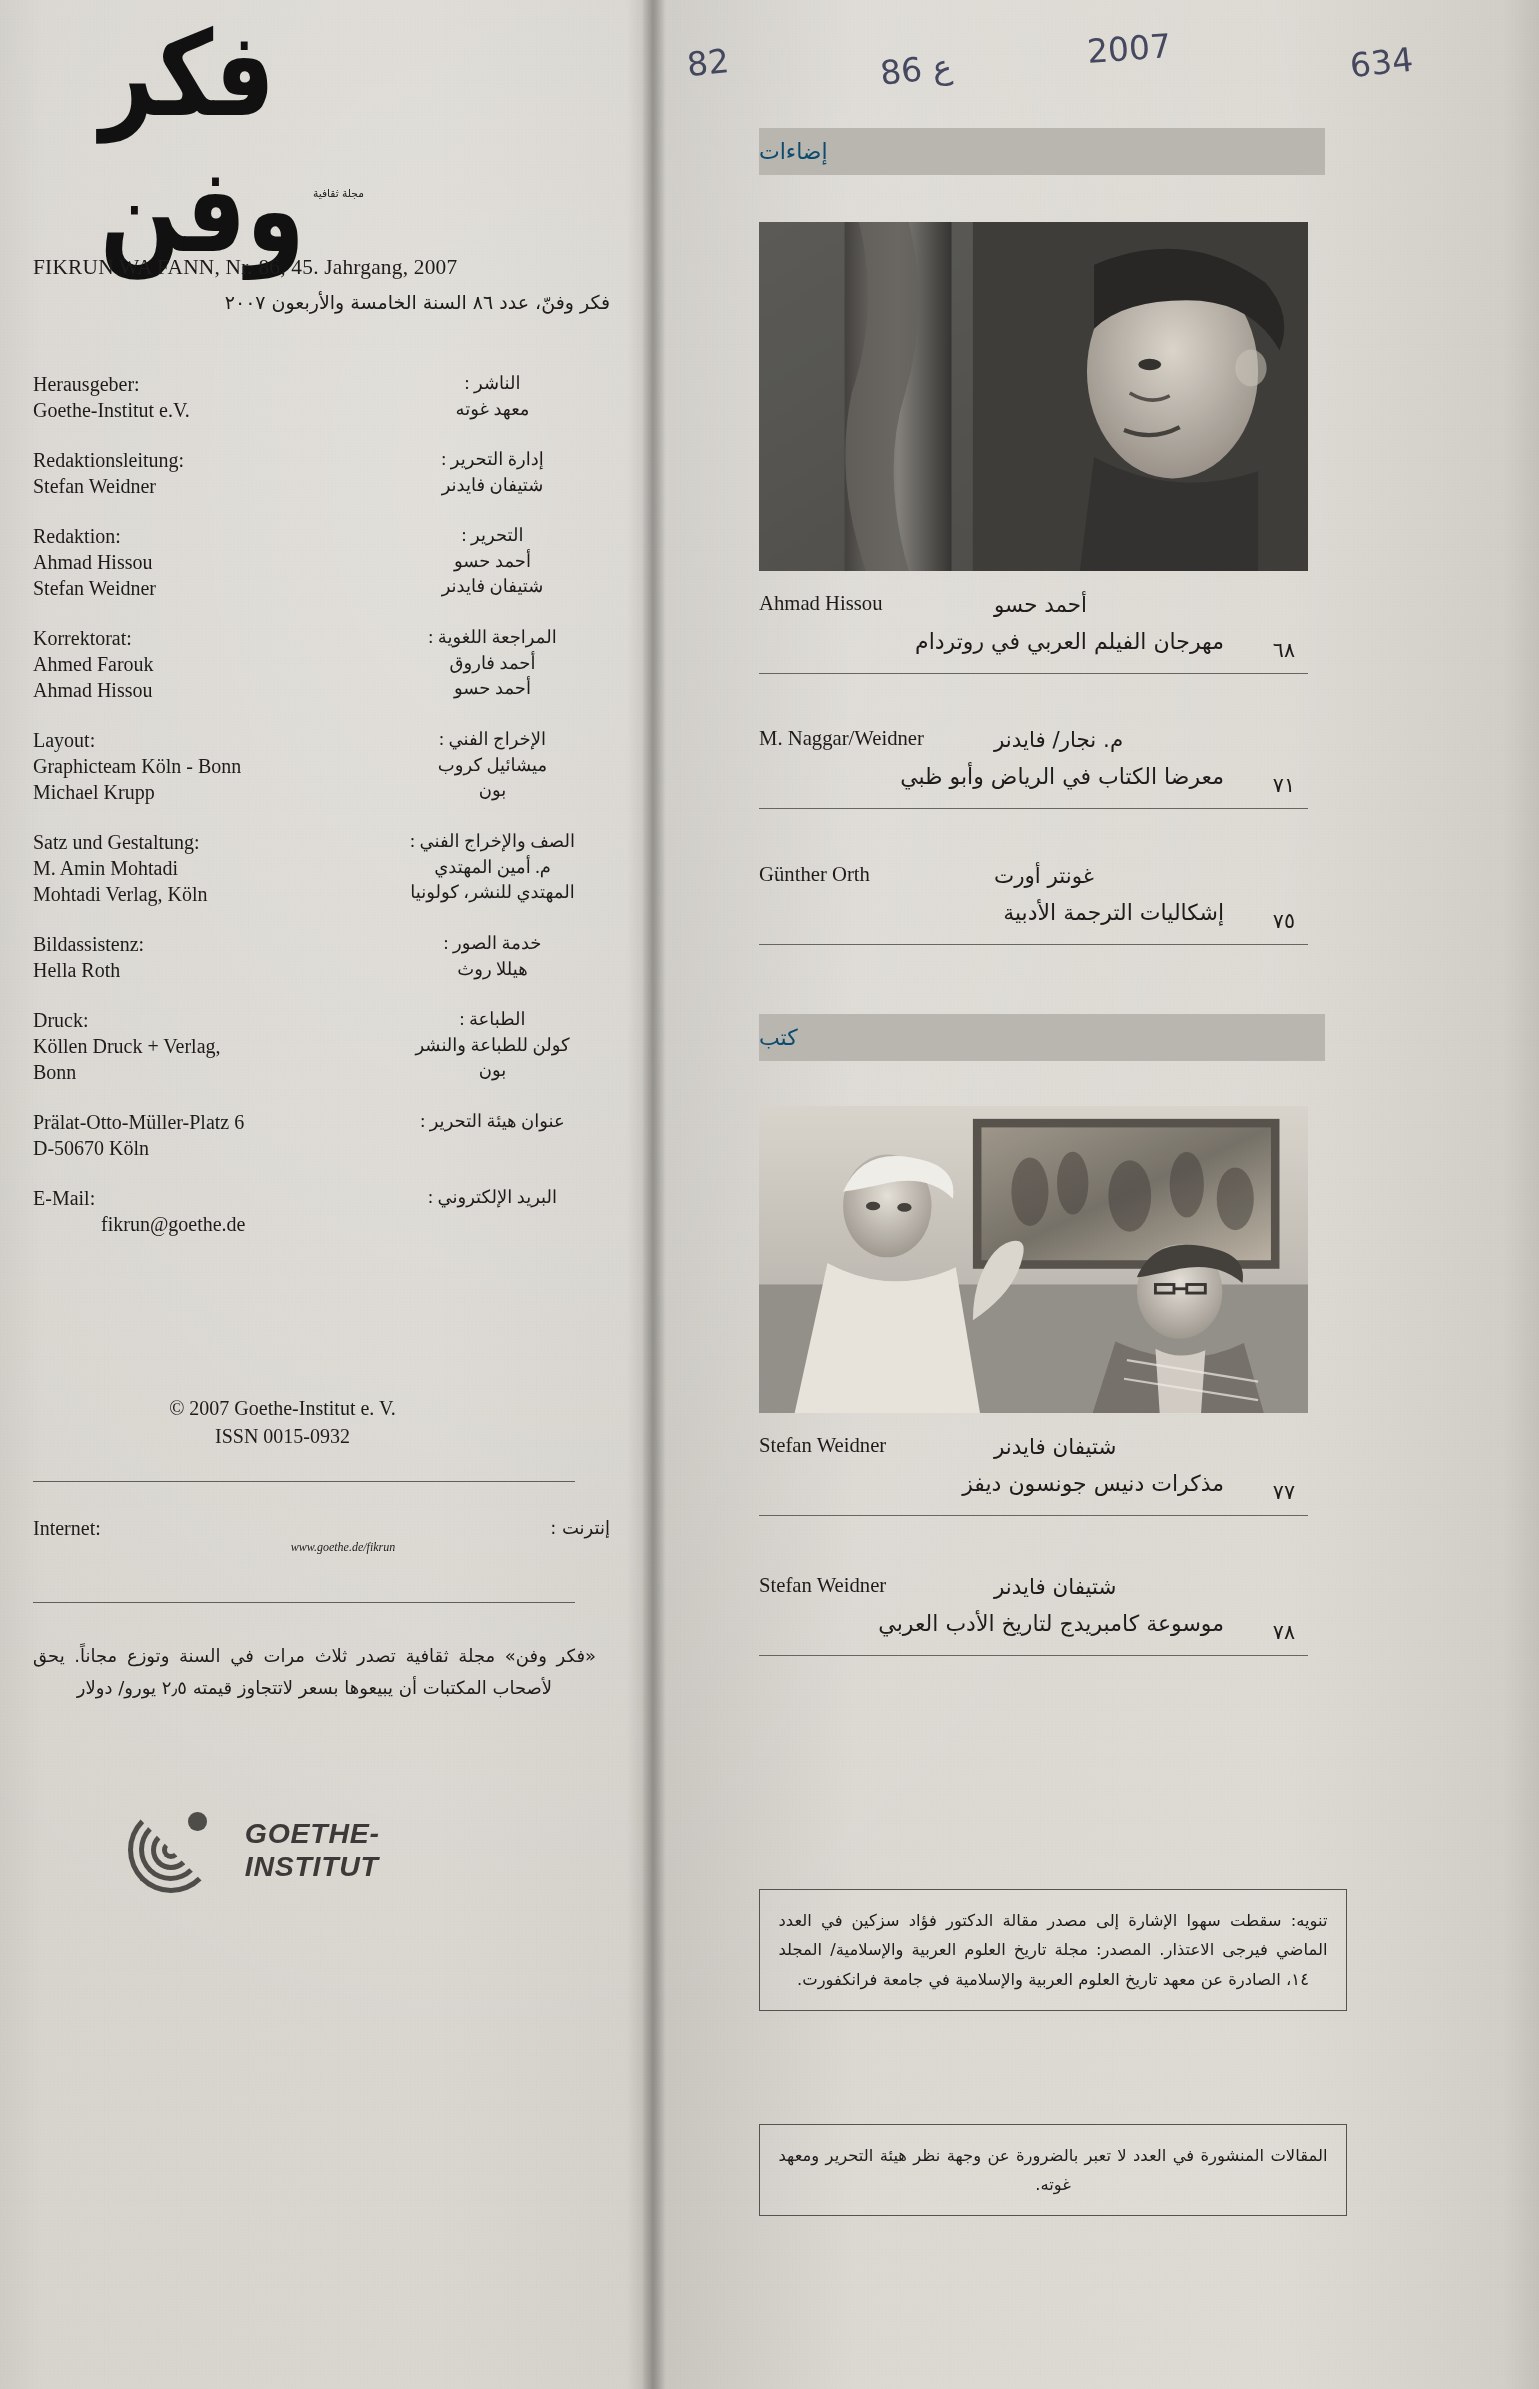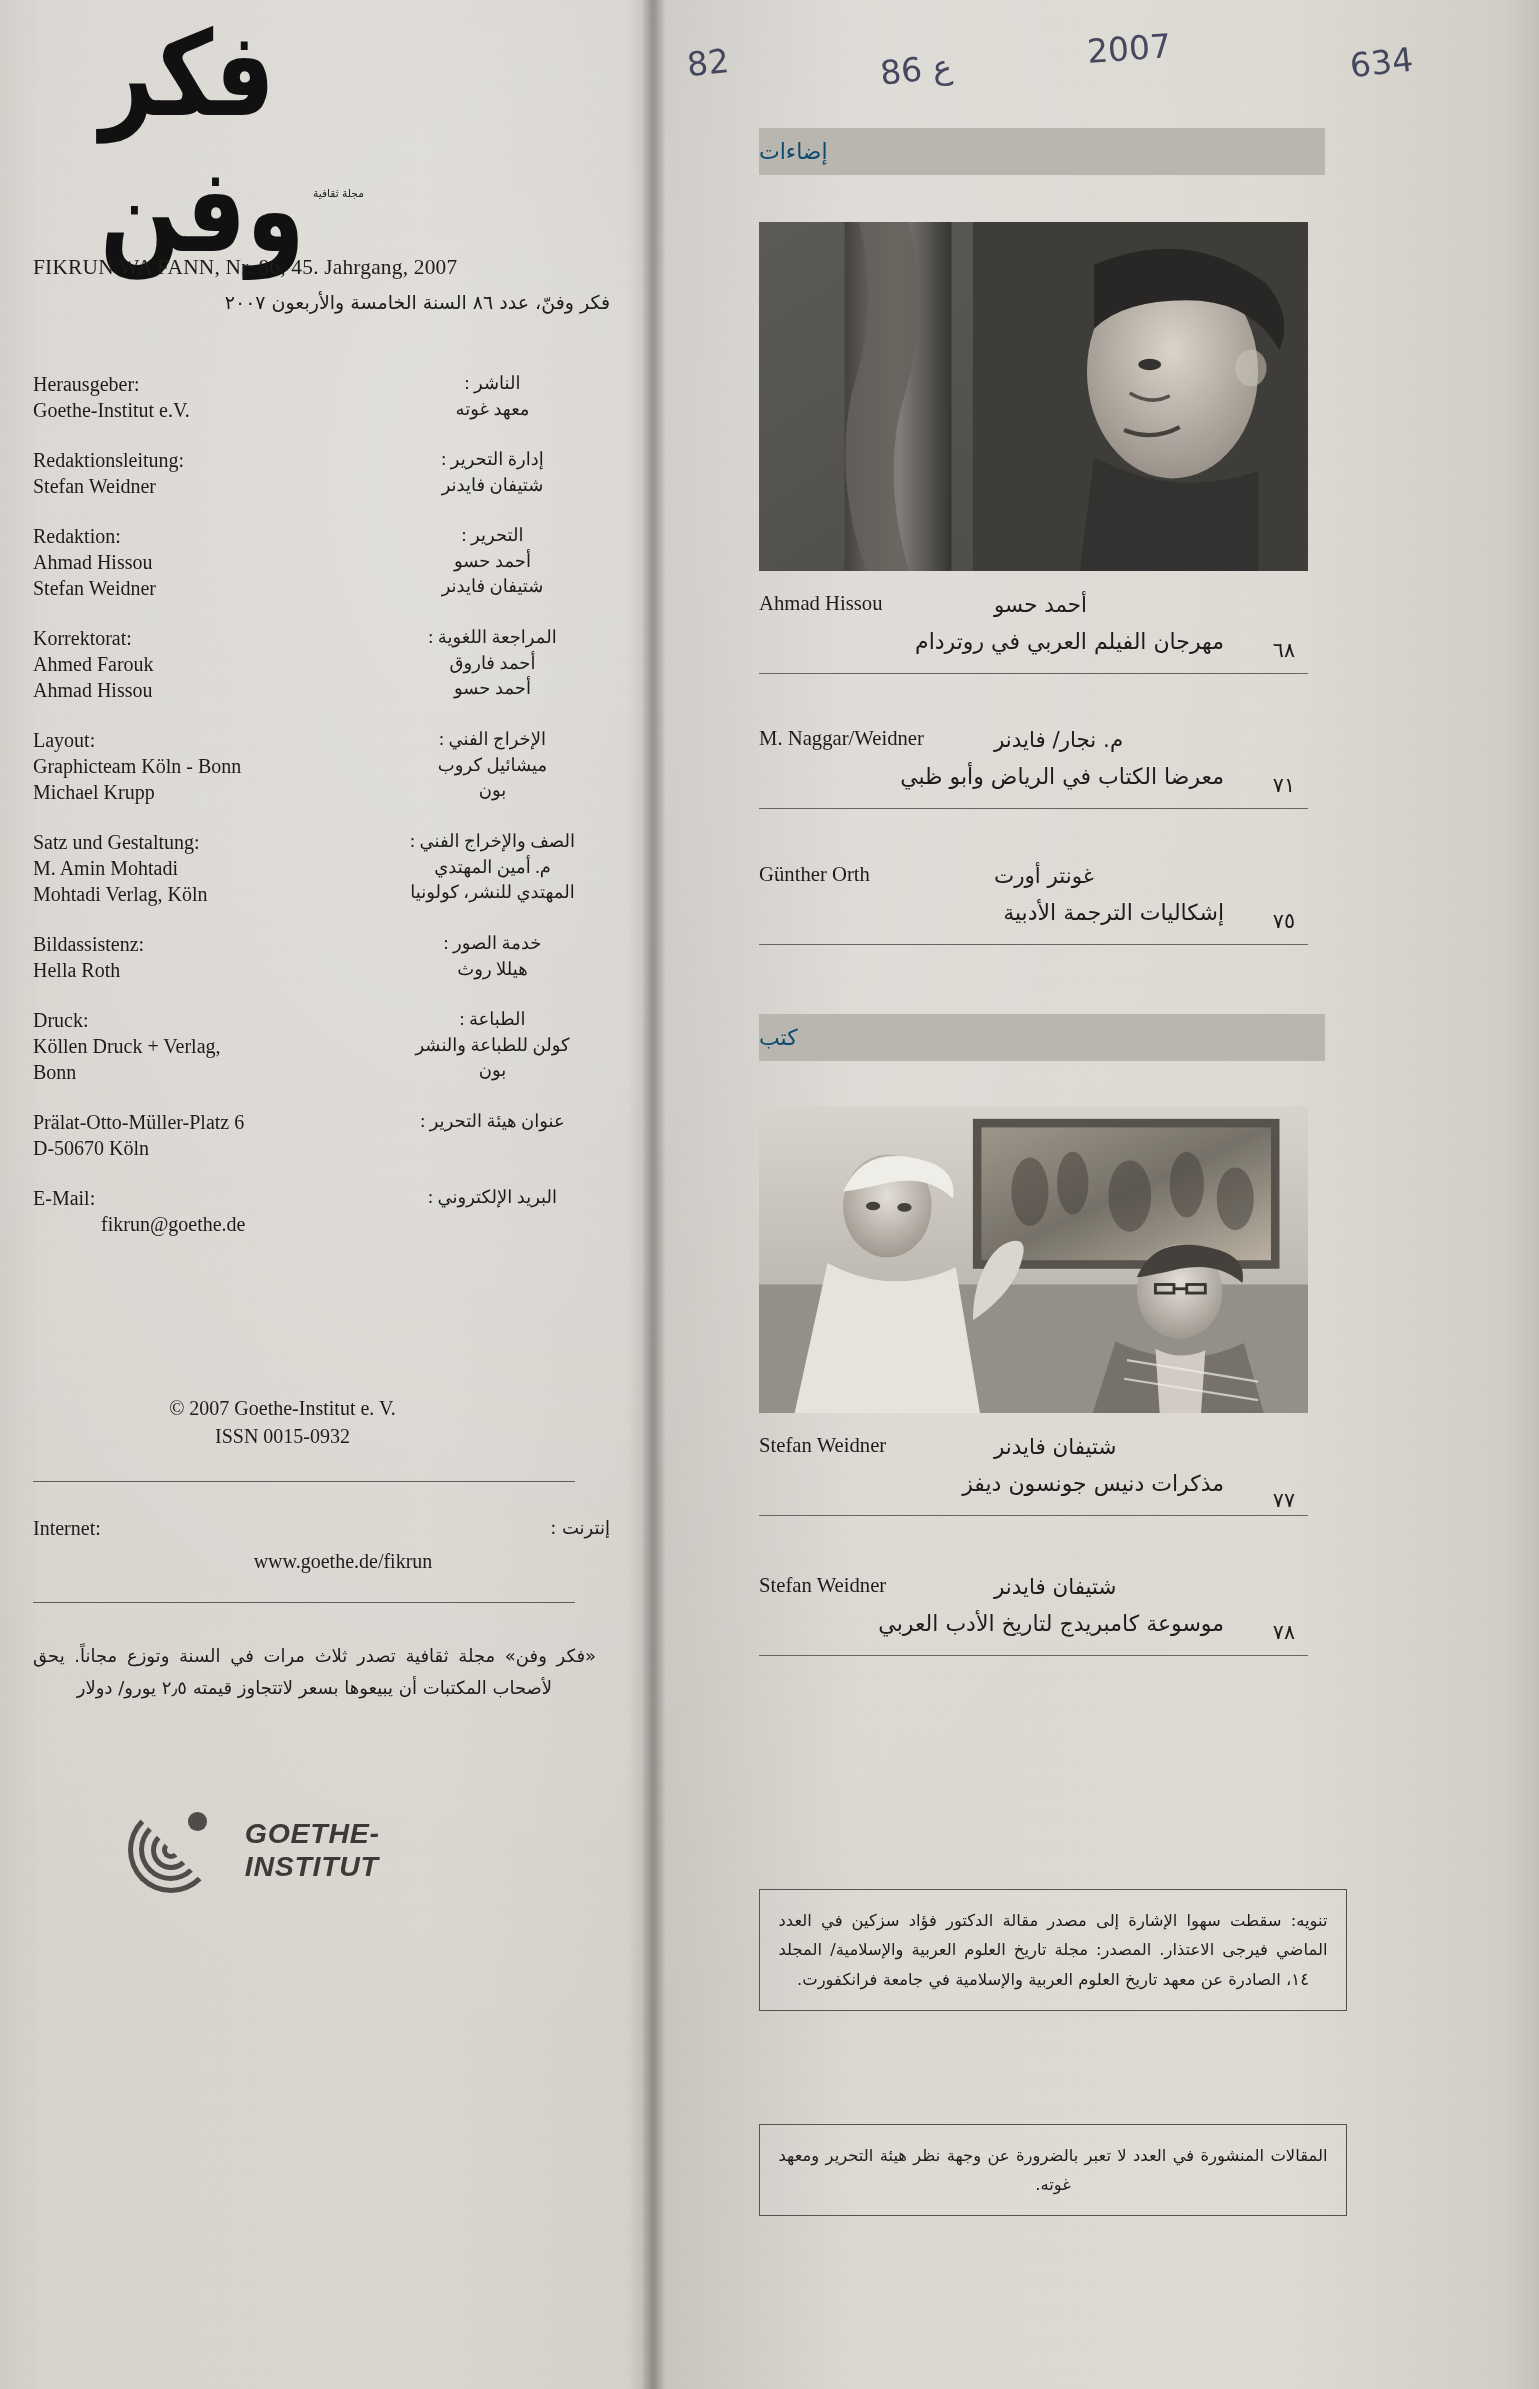--- a/index.html
+++ b/index.html
@@ -71,21 +71,21 @@
 
   .indent1{ padding-left:68px; }
   .center-line{ text-align:center; font-size:20px; line-height:1.4; }
   .copyright{ position:absolute; left:33px; top:1394px; width:499px; }
   .rule{
     position:absolute; left:33px; width:542px; height:1.4px;
     background:#4a4845; opacity:.85;
   }
   .internet{ position:absolute; left:33px; top:1517px; width:577px; }
   .internet .de{ font-size:20px; }
-  .internet .url{ text-align:center; font-size:20px; margin-top:10px; padding-left:43px;}
+  .internet .url{ text-align:center; font-size:12px; padding-left:43px;font-style:italic;}
   .internet .ar{
     position:absolute; right:0; top:0; width:235px; direction:rtl; text-align:right;
     font-family:"DejaVu Sans", sans-serif; font-size:18px;
   }
 
   .note-ar{
     position:absolute; left:33px; top:1640px; width:563px;
     direction:rtl; text-align:justify; text-align-last:center;
     font-family:"DejaVu Sans", sans-serif; font-size:18px; line-height:1.75;
   }
@@ -460,21 +460,21 @@
       </svg>
     </div>
   </div>
 
   <div class="entry" style="top:1434px">
     <div class="top">
       <span class="lat">Stefan Weidner</span>
       <span class="arname">شتيفان فايدنر</span>
     </div>
     <div class="title">مذكرات دنيس جونسون ديفز</div>
-    <span class="page" style="position:absolute; right:13px; top:54px;margin-left:48px;">٧٧</span>
+    <span class="page" style="position:absolute; right:13px; top:46px;margin-left:48px;">٧٧</span>
     <div class="hr"></div>
   </div>
 
   <div class="entry" style="top:1574px">
     <div class="top">
       <span class="lat">Stefan Weidner</span>
       <span class="arname">شتيفان فايدنر</span>
     </div>
     <div class="title">موسوعة كامبريدج لتاريخ الأدب العربي</div>
     <span class="page" style="position:absolute; right:13px; top:46px;text-align:right;">٧٨</span>

